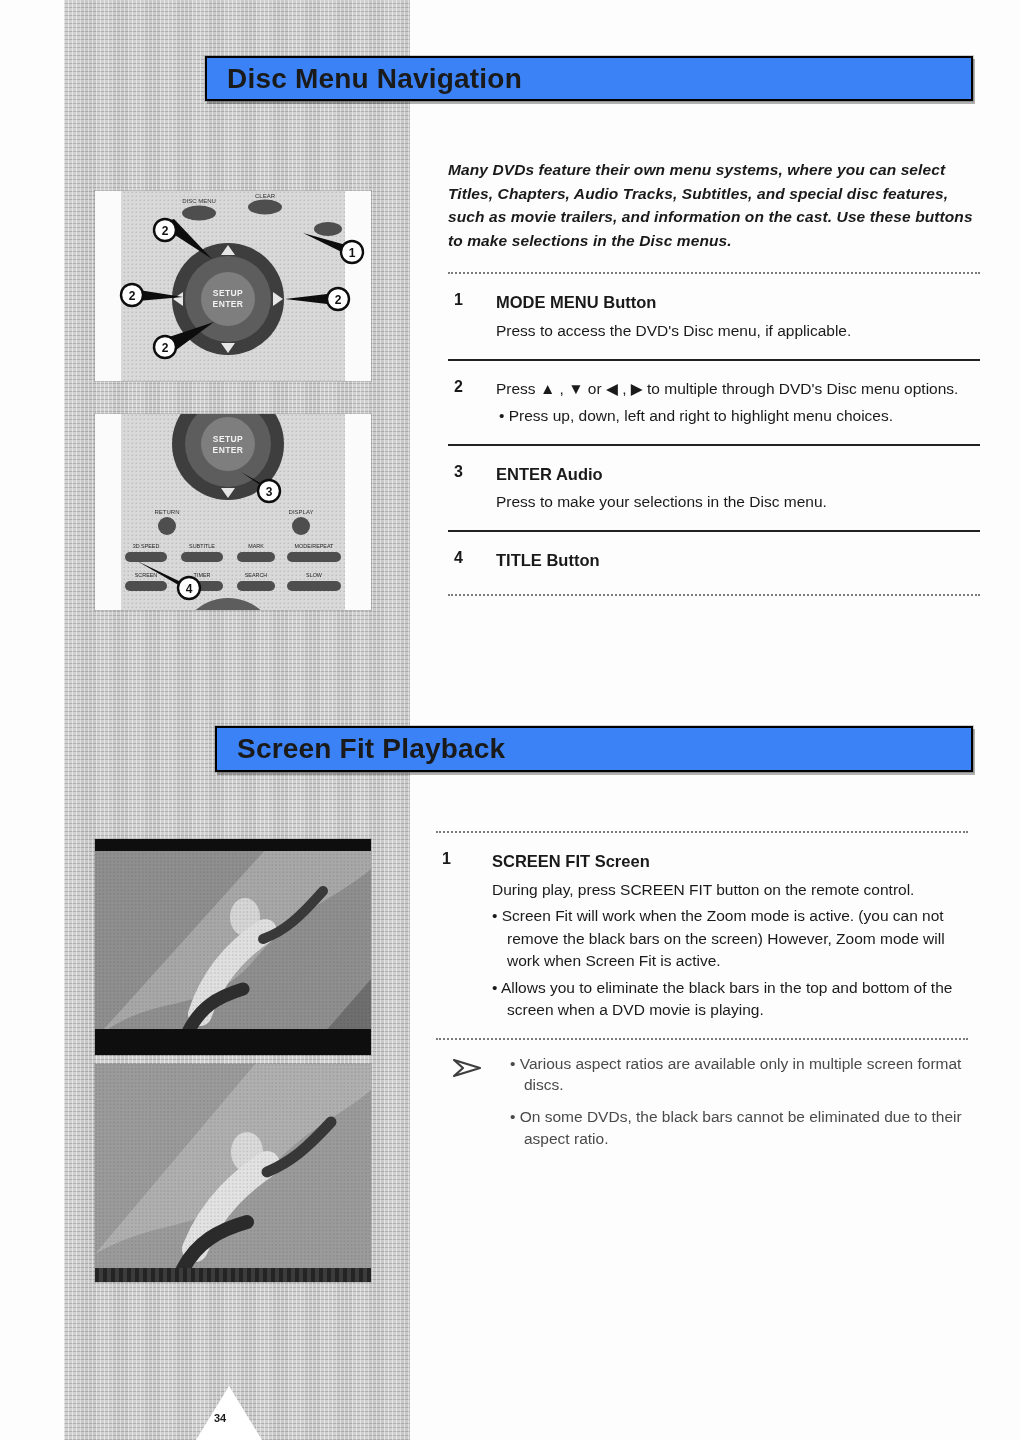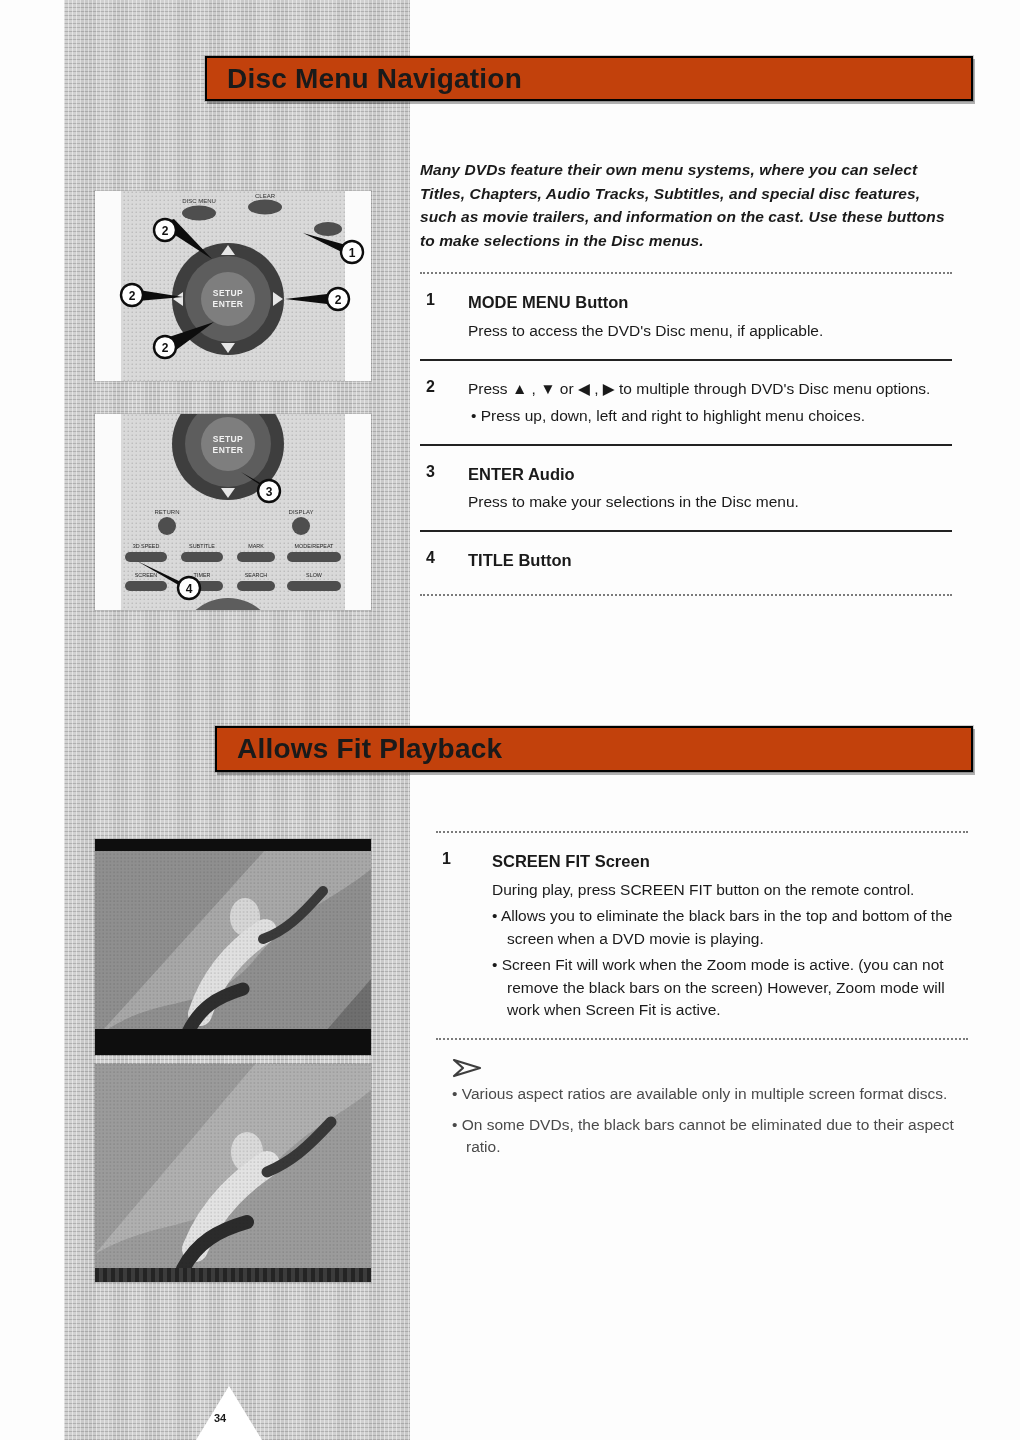--- a/index.html
+++ b/index.html
@@ -12,58 +12,58 @@
   .texture {
     position:absolute; left:64px; top:0; width:346px; height:1440px;
     background-color:#c9c9c9;
     background-image:
       repeating-linear-gradient(90deg, rgba(255,255,255,.45) 0 1px, transparent 1px 4px),
       repeating-linear-gradient(0deg, rgba(90,90,90,.28) 0 1px, transparent 1px 4px),
       repeating-linear-gradient(90deg, rgba(255,255,255,.14) 0 16px, transparent 16px 32px);
   }
   
   .header-box {
-    position:absolute; background:#c2410c; border:2px solid #000;
+    position:absolute; background:#3b82f6; border:2px solid #000;
     box-shadow:2px 3px 0 rgba(0,0,0,.30), 0 0 0 1px rgba(120,120,120,.35);
     display:flex; align-items:center; padding-left:20px; box-sizing:border-box;
   }
   .hb1 { left:205px; top:56px; width:768px; height:45px; }
   .hb2 { left:215px; top:726px; width:758px; height:46px; }
   .header-title { font-size:28px; font-weight:bold; letter-spacing:.2px; }
 
   
   .photo { position:absolute; background:#fff; box-shadow:0 0 0 1px rgba(0,0,0,.12); }
   .r1 { left:95px; top:191px; width:276px; height:190px; }
   .r2 { left:95px; top:414px; width:276px; height:196px; }
   .s1 { left:95px; top:839px; width:276px; height:216px; }
   .s2 { left:95px; top:1064px; width:276px; height:218px; }
   .photo svg { display:block; }
 
   
   .col { position:absolute; width:532px; }
-  .col1 { left:420px; top:158px; }
+  .col1 { left:448px; top:158px; }
   .col2 { left:436px; top:831px; }
 
   .intro { font-weight:bold; font-style:italic; font-size:15.5px; line-height:1.52; letter-spacing:.1px; margin:0 0 20px 0; }
 
   .dotted { border:0; border-top:2px dotted #7b7b7b; height:0; margin:0; }
   .solid-rule { border:0; border-top:2px solid #222; height:0; margin:0; }
 
   .item { display:flex; padding:17px 2px 16px 6px; }
   .item .num { width:42px; font-weight:bold; font-size:16px; flex:none; }
   .item .content { flex:1; font-size:15.5px; line-height:1.45; }
   .item .heading { font-weight:bold; font-size:16.5px; margin-bottom:5px; }
   .bullet-line { padding-left:16px; text-indent:-13px; margin-top:5px; }
   .bullet-line::before { content:"•  "; }
 
   .sf .num { width:50px; }
   .sf-bullet { padding-left:15px; text-indent:-15px; margin-top:4px; }
   .sf-bullet::before { content:"•  "; }
 
-  .notes { display:flex; padding:13px 0 0 16px;flex-direction:column; }
+  .notes { display:flex; padding:13px 0 0 16px; }
   .note-arrow { width:58px; flex:none; padding-top:4px; }
   .note-list { flex:1; color:#4a4a4a; font-size:15.5px; line-height:1.4; padding-right:4px; }
   .note-item { padding-left:14px; text-indent:-14px; margin-bottom:10px; }
   .note-item::before { content:"•  "; }
 
   
   .page-corner {
     position:absolute; left:196px; top:1386px; width:66px; height:54px; background:#fff;
     clip-path:polygon(50% 0, 100% 100%, 0 100%);
   }
@@ -225,21 +225,21 @@
     <div class="item">
       <div class="num">4</div>
       <div class="content">
         <div class="heading">TITLE Button</div>
       </div>
     </div>
     <hr class="dotted">
   </div>
 
   <div class="header-box hb2">
-    <span class="header-title">Allows Fit Playback</span>
+    <span class="header-title">Screen Fit Playback</span>
   </div>
 
   <div class="photo s1">
     <svg viewBox="0 0 276 216" width="276" height="216">
       <defs>
         <pattern id="ht3" width="3.6" height="3.6" patternUnits="userSpaceOnUse">
           <circle cx="1" cy="1" r="0.75" fill="rgba(20,20,20,0.20)"></circle>
         </pattern>
       </defs>
       <rect width="276" height="216" fill="#8f8f8f"></rect>
@@ -278,22 +278,22 @@
   </div>
 
   <div class="col col2">
     <hr class="dotted">
 
     <div class="item sf">
       <div class="num">1</div>
       <div class="content">
         <div class="heading">SCREEN FIT Screen</div>
         <div class="body">During play, press SCREEN FIT button on the remote control.</div>
+        <div class="sf-bullet">Screen Fit will work when the Zoom mode is active. (you can not remove the black bars on the screen) However, Zoom mode will work when Screen Fit is active.</div>
         <div class="sf-bullet">Allows you to eliminate the black bars in the top and bottom of the screen when a DVD movie is playing.</div>
-        <div class="sf-bullet">Screen Fit will work when the Zoom mode is active. (you can not remove the black bars on the screen) However, Zoom mode will work when Screen Fit is active.</div>
       </div>
     </div>
     <hr class="dotted">
 
     <div class="notes">
       <div class="note-arrow">
         <svg width="34" height="22" viewBox="0 0 34 22">
           <polygon points="2,3 28,11 2,19 11,11" fill="none" stroke="#3e3e3e" stroke-width="2.2" stroke-linejoin="round"></polygon>
         </svg>
       </div>

